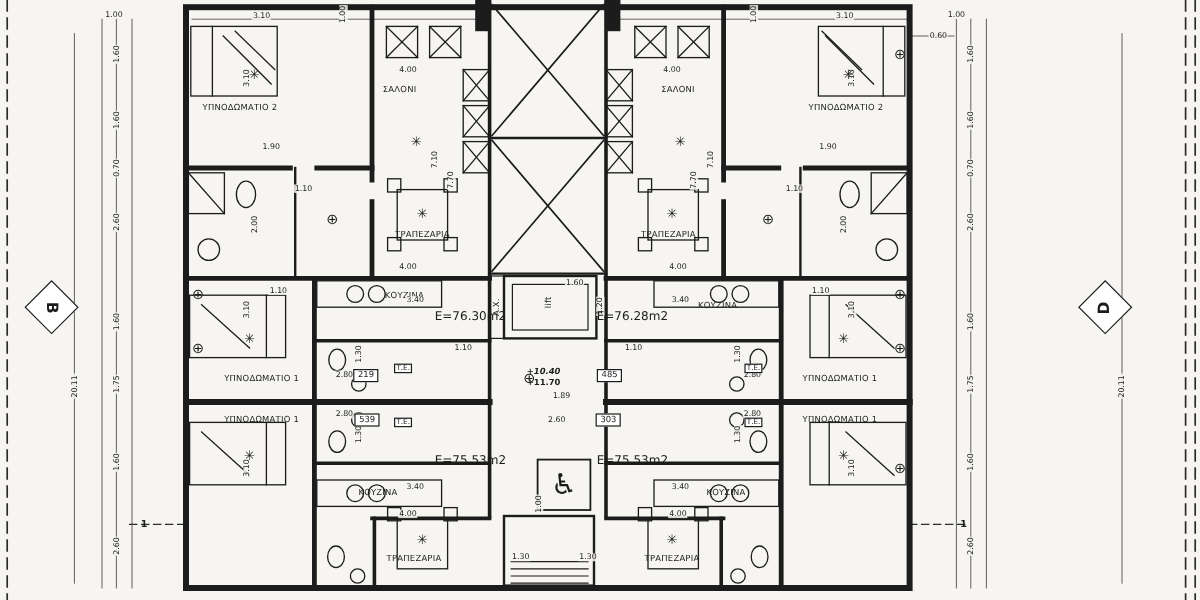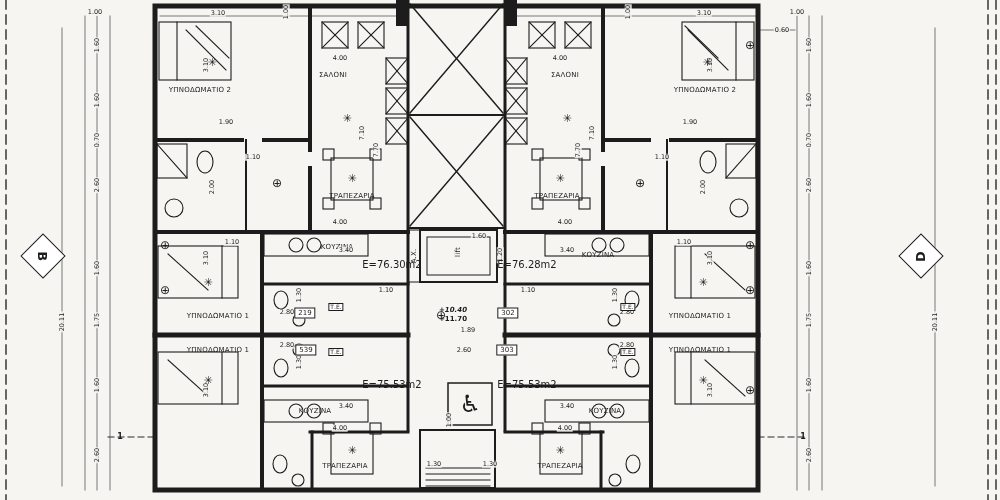--- a/index.html
+++ b/index.html
@@ -320,21 +320,21 @@
       <div class="lbl dim" style="left: 468px; top: 330px;">1.89</div>
       <div class="lbl dim" style="left: 464px; top: 350px;">2.60</div>
       <div class="lbl dim rot" style="left: 449px; top: 420px;">1.00</div>
       <div class="lbl dim" style="left: 434px; top: 464px;">1.30</div>
       <div class="lbl dim" style="left: 490px; top: 464px;">1.30</div>
       <div class="lbl area" style="left: 392px; top: 265px;">E=76.30m2</div>
       <div class="lbl area" style="left: 527px; top: 265px;">E=76.28m2</div>
       <div class="lbl area" style="left: 392px; top: 385px;">E=75.53m2</div>
       <div class="lbl area" style="left: 527px; top: 385px;">E=75.53m2</div>
       <div class="lbl badge" style="left: 305px; top: 313px;">219</div>
-      <div class="lbl badge" style="left: 508px; top: 313px;">302</div>
+      <div class="lbl badge" style="left: 508px; top: 313px;">485</div>
       <div class="lbl badge" style="left: 306px; top: 350px;">539</div>
       <div class="lbl badge" style="left: 507px; top: 350px;">303</div>
       <div class="lbl tebadge" style="left: 336px; top: 307px;">Τ.Ε.</div>
       <div class="lbl tebadge" style="left: 336px; top: 352px;">Τ.Ε.</div>
       <div class="lbl tebadge" style="left: 628px; top: 307px;">Τ.Ε.</div>
       <div class="lbl tebadge" style="left: 628px; top: 352px;">Τ.Ε.</div>
       <div class="lbl elev" style="left: 453px; top: 310px; font-style: italic;">+10.40</div>
       <div class="lbl elev" style="left: 453px; top: 319px;">+11.70</div>
       <div class="lbl cutmark" style="left: 120px; top: 437px;">1</div>
       <div class="lbl cutmark" style="left: 803px; top: 437px;">1</div>

